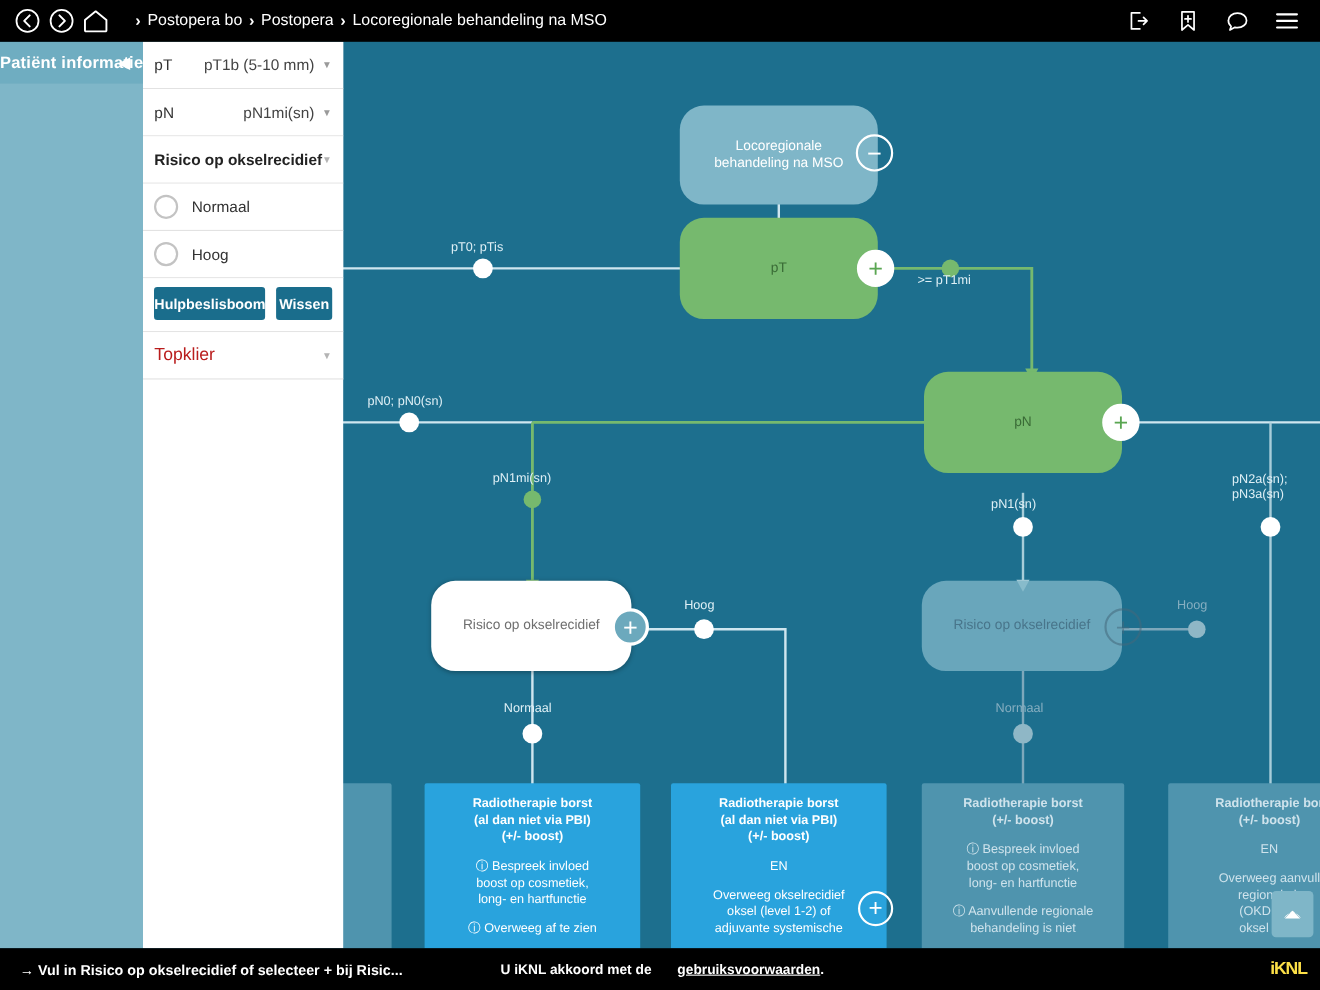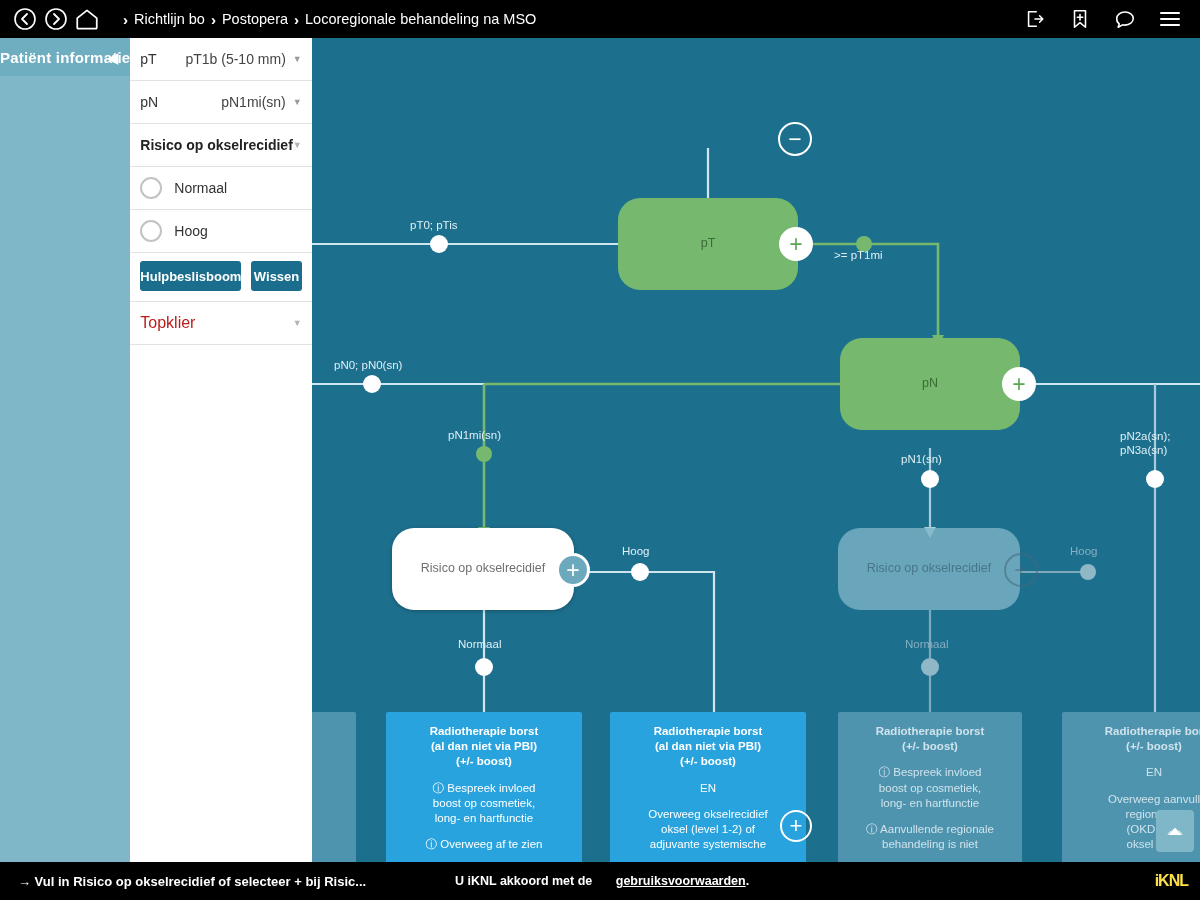--- a/index.html
+++ b/index.html
@@ -153,21 +153,21 @@
       </svg>
   </div>
   <div class="navicon">
     <svg width="26" height="26" viewBox="0 0 24 24">
         <path d="M3 11.2L12 4l9 7.2V20a.8.8 0 0 1-.8.8H3.8A.8.8 0 0 1 3 20z" fill="none" stroke="#fff" stroke-width="1.6" stroke-linejoin="round"></path>
       </svg>
   </div>
 
   <div id="crumbs">
     <span class="crumb-sep">›</span>
-    <span class="crumb trunc">Richtlijn bo</span>
+    <span class="crumb trunc">Postopera bo</span>
     <span class="crumb-sep">›</span>
     <span class="crumb trunc">Postopera</span>
     <span class="crumb-sep">›</span>
     <span class="crumb last">Locoregionale behandeling na MSO</span>
   </div>
 
   <div id="topright">
     <span class="navicon">
       <svg width="22" height="22" viewBox="0 0 24 24">
           <path d="M14 4H5v16h9" fill="none" stroke="#fff" stroke-width="1.7" stroke-linejoin="round"></path>
@@ -234,20 +234,24 @@
     <path d="M484 686 l-6 -11 h12 z" fill="#cfe6ef"></path>
 
     <path d="M1020 534 L1090 534" stroke="#7ea8bb" stroke-width="2.2" fill="none"></path>
     <circle cx="1088" cy="534" r="8" fill="#8fb7c6"></circle>
 
     <path d="M930 572 L930 678" stroke="#7ea8bb" stroke-width="2.2" fill="none"></path>
     <circle cx="930" cy="629" r="9" fill="#8fb7c6"></circle>
     <path d="M930 686 l-6 -11 h12 z" fill="#7ea8bb"></path>
   </svg>
 
+  <div class="node n-root" style="left:618px; top:58px; width:180px; height:90px;">
+    <div class="node-label" style="white-space:pre-line">Locoregionale
+behandeling na MSO</div>
+  </div>
   <div class="plus ghost" style="left:778px; top:84px;">−</div>
 
   <div class="node n-green" style="left:618px; top:160px; width:180px; height:92px;">
     <div class="node-label">pT</div>
   </div>
   <div class="plus white" style="left:779px; top:189px;">+</div>
 
   <div class="node n-green" style="left:840px; top:300px; width:180px; height:92px;">
     <div class="node-label">pN</div>
   </div>

